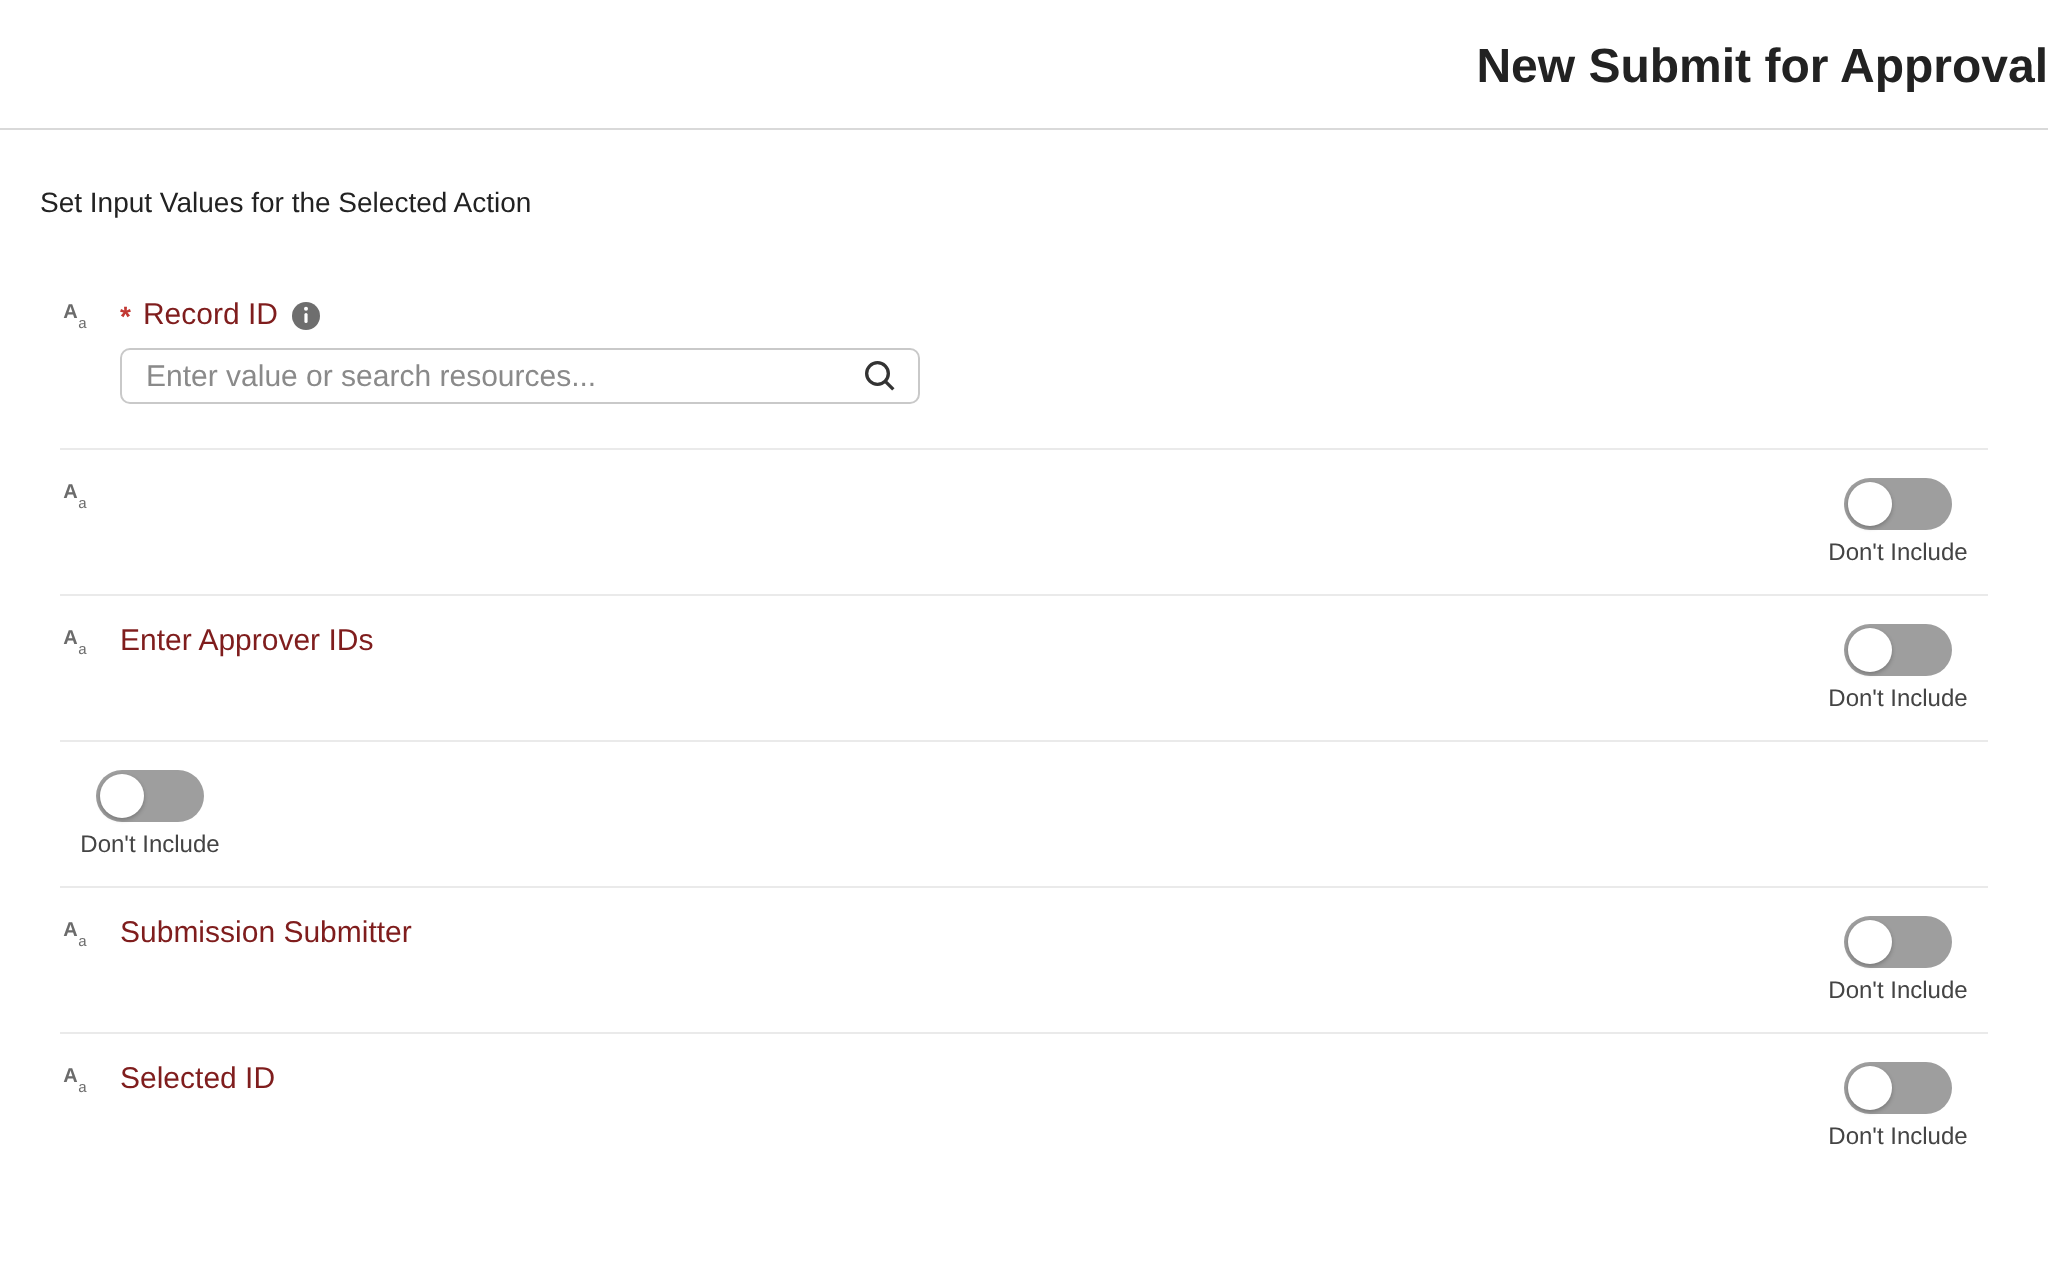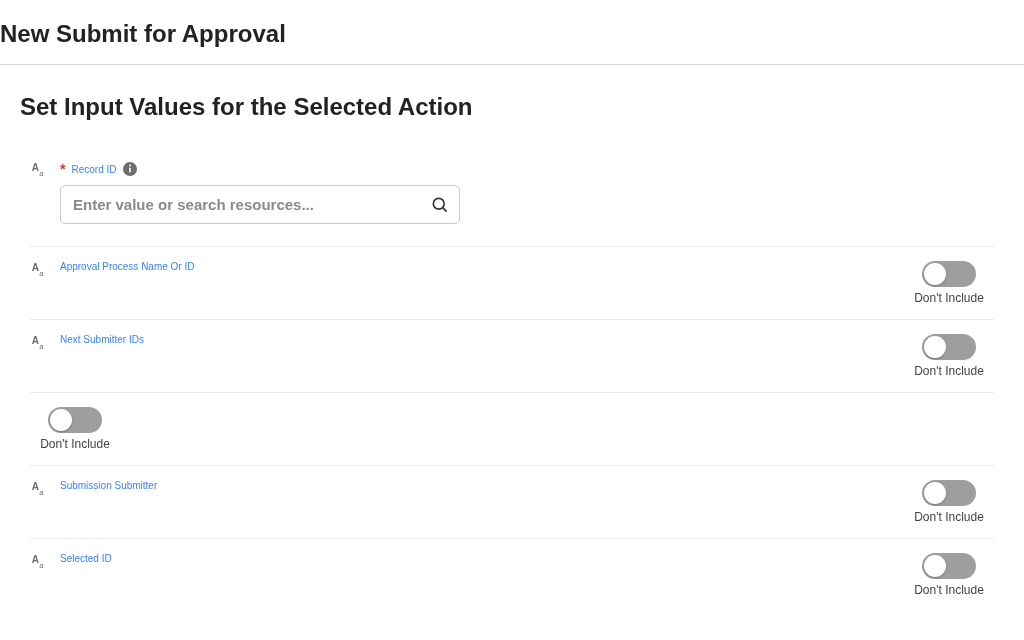--- a/index.html
+++ b/index.html
@@ -6,38 +6,38 @@
   html, body {
     margin: 0; padding: 0;
     font-family: -apple-system, BlinkMacSystemFont, "Segoe UI", Arial, sans-serif;
     background: #fff;
     color: #181818;
     width: 1024px;
     height: 640px;
     overflow: hidden;
   }
   .page-title {
-    text-align: left;
+    text-align: right;
     font-size: 24px;
     font-weight: 700;
     padding: 20px 0 16px 0;
     color: #222;
   }
   .hr {
     border: none;
     border-top: 1px solid #d9d9d9;
     margin: 0;
     width: 100%;
   }
   .content {
     padding: 28px 20px 0 20px;
   }
   .section-title {
-    font-size: 24px;
-    font-weight: 700;
+    font-size: 14px;
+    font-weight: 400;
     color: #222;
     margin-bottom: 26px;
     padding-left: 0;
   }
 
   .field-block {
     padding: 0 10px;
   }
 
   .field-row {
@@ -69,45 +69,44 @@
     display: flex;
     align-items: center;
     gap: 6px;
   }
   .req-star {
     color: #c23934;
     font-weight: 700;
     font-size: 14px;
   }
   .field-label {
-    font-size: 10px;
-    color: #3b82f6;
+    font-size: 15px;
+    color: #7f1d1d;
   }
   .info-icon {
     width: 16px; height:16px;
     display:inline-flex; align-items:center; justify-content:center;
     color:#4a4a4a;
   }
   .info-icon svg { width:16px; height:16px; }
 
   .input-wrapper {
     margin-top: 8px;
     position: relative;
     width: 400px;
   }
   .text-input {
     width: 100%;
-    height: 39px;
+    height: 28px;
     border: 1px solid #c9c9c9;
     border-radius: 5px;
     font-size: 15px;
     padding: 0 40px 0 12px;
     color: #333;
     background: #fff;
-    font-weight: bold;
   }
   .text-input::placeholder { color: #8a8a8a; }
   .search-icon-wrap {
     position:absolute;
     right:10px; top:50%; transform:translateY(-50%);
     color:#333;
     width:20px;height:20px;
     display:flex;align-items:center;justify-content:center;
   }
   .search-icon-wrap svg{ width:20px;height:20px; }
@@ -190,39 +189,38 @@
     </div>
 
     <div class="field-row">
       <div class="left">
         <span class="type-icon">
           <svg viewBox="0 0 24 24" fill="none">
             <text x="2" y="12" font-size="12" fill="#6b6b6b" font-family="Arial" font-weight="600">A</text>
             <text x="11" y="18" font-size="9" fill="#6b6b6b" font-family="Arial">a</text>
           </svg>
         </span>
-        <span class="field-label">Approval Process Name Or ID</span>
-      </div>
-      <div class="toggle-col">
-        <div class="toggle">
-            <div class="knob"></div>
-          </div>
-        <div class="toggle-label">Don't Include</div>
-      </div>
-    </div>
-
-    <div class="field-row">
-      <div class="left">
-        <span class="type-icon">
-          <svg viewBox="0 0 24 24" fill="none">
-            <text x="2" y="12" font-size="12" fill="#6b6b6b" font-family="Arial" font-weight="600">A</text>
-            <text x="11" y="18" font-size="9" fill="#6b6b6b" font-family="Arial">a</text>
-          </svg>
-        </span>
-        <span class="field-label">Next Submitter IDs</span>
+      </div>
+      <div class="toggle-col">
+        <div class="toggle">
+            <div class="knob"></div>
+          </div>
+        <div class="toggle-label">Don't Include</div>
+      </div>
+    </div>
+
+    <div class="field-row">
+      <div class="left">
+        <span class="type-icon">
+          <svg viewBox="0 0 24 24" fill="none">
+            <text x="2" y="12" font-size="12" fill="#6b6b6b" font-family="Arial" font-weight="600">A</text>
+            <text x="11" y="18" font-size="9" fill="#6b6b6b" font-family="Arial">a</text>
+          </svg>
+        </span>
+        <span class="field-label">Enter Approver IDs</span>
       </div>
       <div class="toggle-col">
         <div class="toggle">
             <div class="knob"></div>
           </div>
         <div class="toggle-label">Don't Include</div>
       </div>
     </div>
 
     <div class="field-row">

